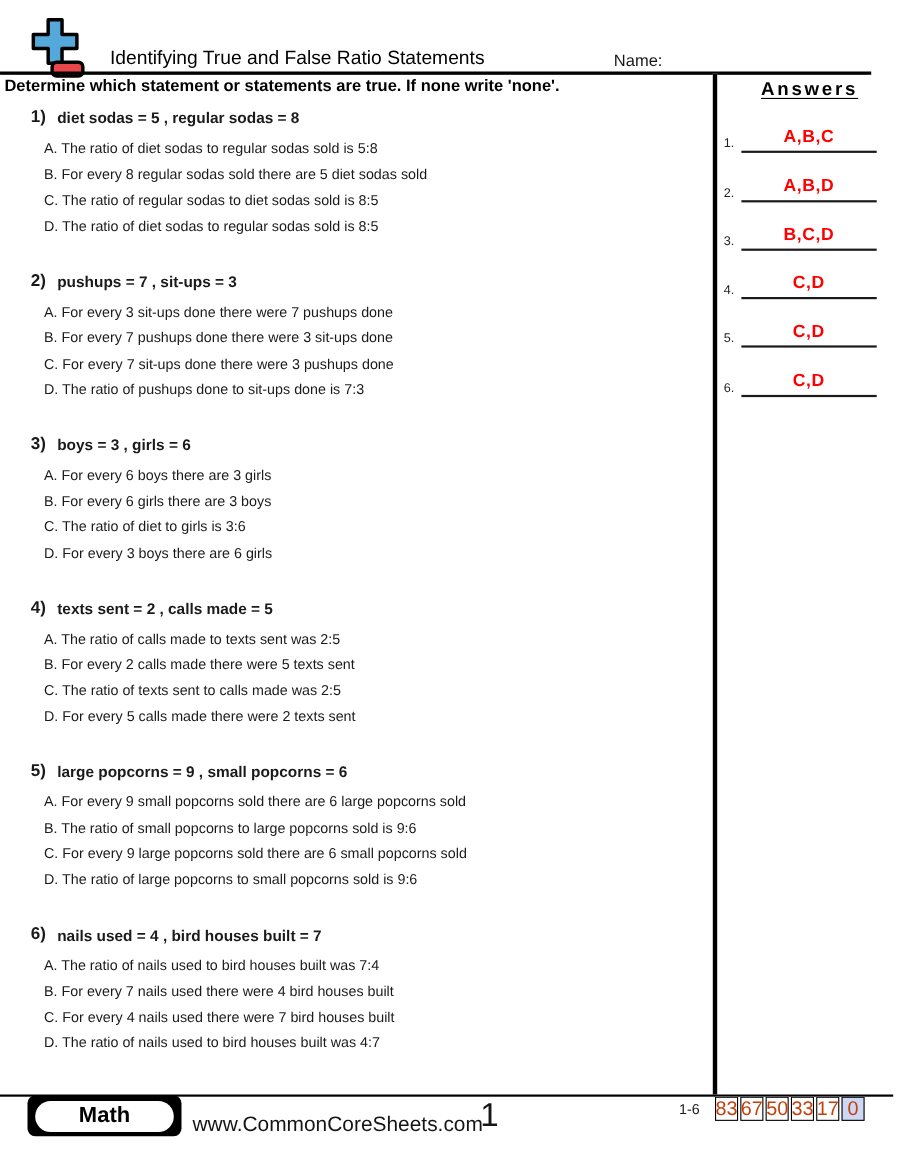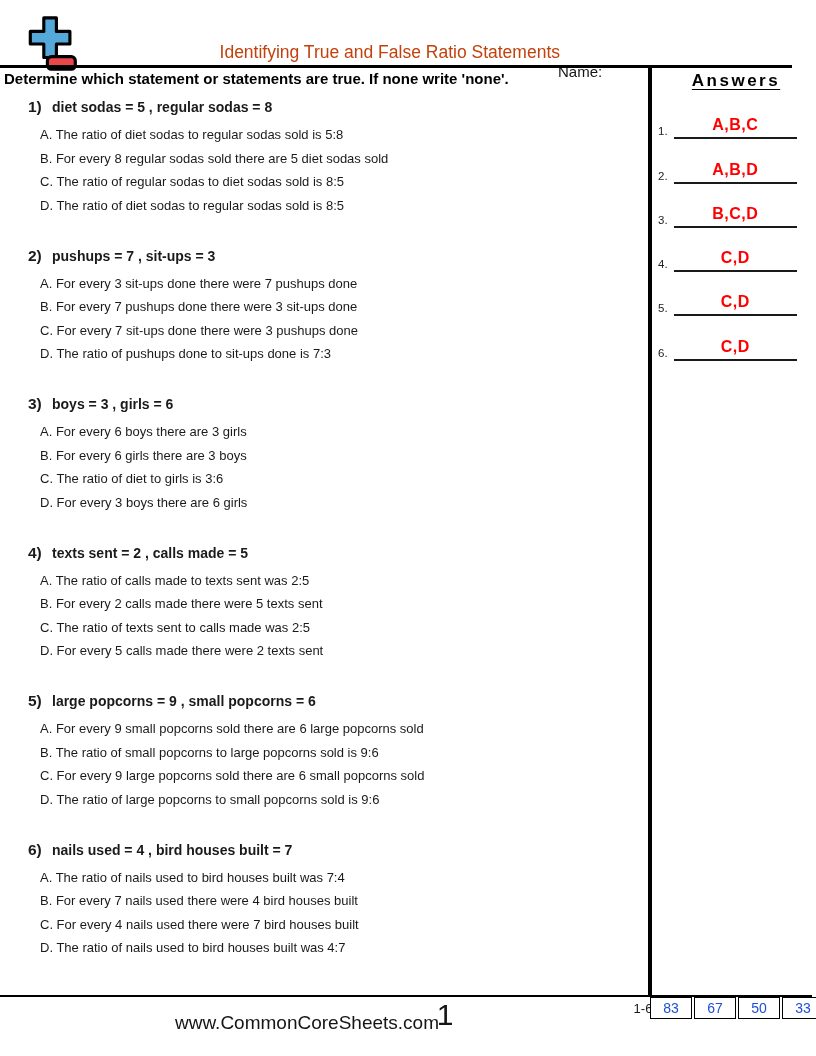--- a/index.html
+++ b/index.html
@@ -10,23 +10,23 @@
     color: #1a1a1a;
     position: relative;
     overflow: hidden;
   }
   .page { position: absolute; inset: 0; background: #fff; }
 
   
   .logo-svg { position: absolute; left: 24px; top: 15px; width: 54px; height: 58px; }
   .ws-title {
     position: absolute; left: 100px; top: 42px; width: 460px;
-    text-align: right; font-size: 17.5px; color: #c2410c;
-  }
-  .name-label { position: absolute; left: 558px; top: 47px; font-size: 15px; color: #151515; margin-top: 16px; }
+    text-align: left; font-size: 17.5px; color: #000000;
+  }
+  .name-label { position: absolute; left: 558px; top: 47px; font-size: 15px; color: #151515; }
   .name-value {
     position: absolute; left: 620px; top: 41px; width: 176px; text-align: center;
     font-size: 19.5px; font-weight: bold; color: #fe0000; letter-spacing: .5px;
   }
   .header-rule { position: absolute; left: 0; top: 65px; width: 792px; height: 3px; background: #000; }
   .instruction {
     position: absolute; left: 4px; top: 70px; width: 640px;
     font-size: 15px; font-weight: bold; color: #000;
   }
 
@@ -75,25 +75,25 @@
   .math-badge-pill {
     width: 126px; height: 28px; background: #fff; border-radius: 15px;
     display: flex; align-items: center; justify-content: center;
     font-size: 20px; font-weight: bold; color: #000;
   }
   .website { position: absolute; left: 175px; top: 1012px; font-size: 19px; color: #151515; }
   .page-number {
     position: absolute; left: 400px; top: 998px; width: 90px; text-align: center;
     font-size: 30px; font-weight: 400; color: #151515;
   }
-  .score-range { position: absolute; left: 620px; top: 1001px; width: 46px; text-align: center; font-size: 13px; }
+  .score-range { position: absolute; left: 590px; top: 1001px; width: 46px; text-align: right; font-size: 13px; }
   .score-row { position: absolute; left: 650px; top: 997px; display: flex; gap: 2px; }
   .score-box {
-    width: 42px; height: 22px; border: 1.5px solid #000; background: #fff;
-    display: flex; align-items: center; justify-content: center; font-size: 14px; color: #1d4ed8;
+    width: 21px; height: 22px; border: 1.5px solid #000; background: #fff;
+    display: flex; align-items: center; justify-content: center; font-size: 18px; color: #c2410c;
   }
   .score-box.highlight { background: #ccd8f4; }
 </style>
 </head>
 <body>
 
 <div class="page">
 
   <svg class="logo-svg" viewBox="0 0 60 64" aria-hidden="true">
     <path d="M22 3 h14 v15 h15 v14 h-15 v15 h-14 v-15 h-15 v-14 h15 z" fill="#55a9da" stroke="#000" stroke-width="3.5" stroke-linejoin="round"></path>
@@ -225,20 +225,23 @@
     <div class="answer-row ar-5">
       <span class="a-num">6.</span>
       <span class="a-line">
         <span class="a-value">C,D</span>
       </span>
     </div>
   </aside>
 
   <div class="footer-rule"></div>
 
+  <div class="math-badge">
+    <div class="math-badge-pill">Math</div>
+  </div>
 
   <div class="website">www.CommonCoreSheets.com</div>
   <div class="page-number">1</div>
   <div class="score-range">1-6</div>
 
   <div class="score-row">
     <div class="score-box">83</div>
     <div class="score-box">67</div>
     <div class="score-box">50</div>
     <div class="score-box">33</div>

